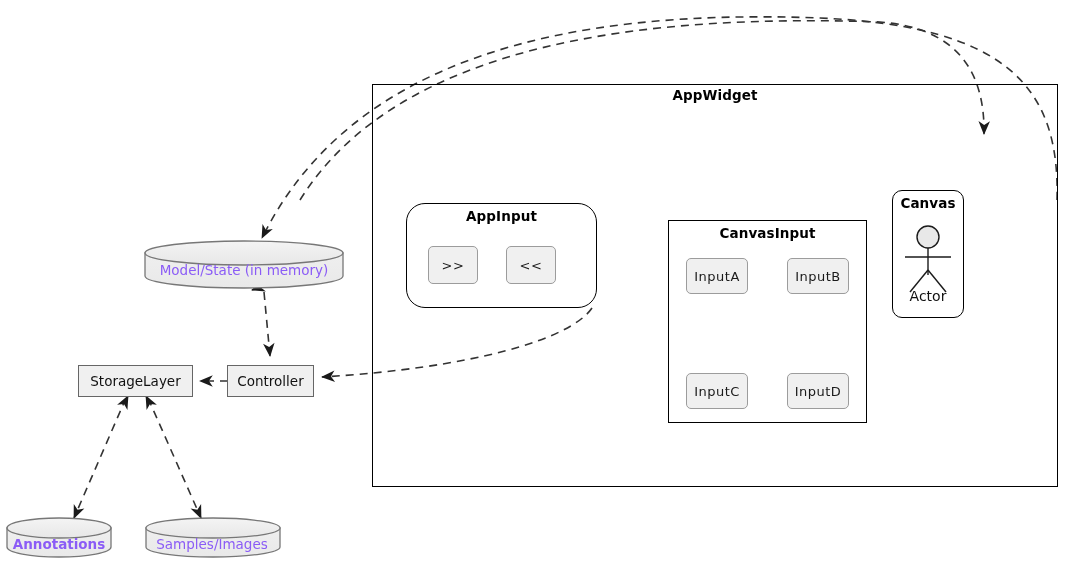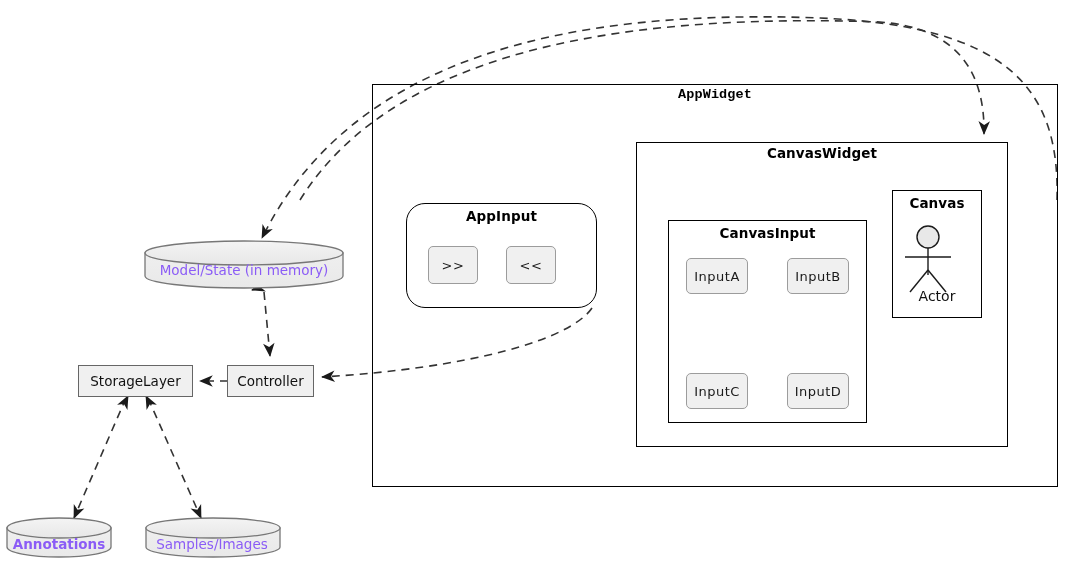--- a/index.html
+++ b/index.html
@@ -143,43 +143,40 @@
 
     <g stroke="#1a1a1a" stroke-width="1.4" fill="none">
       <circle cx="928" cy="237" r="11" fill="#e8e8e8"></circle>
       <line x1="928" y1="248" x2="928" y2="275"></line>
       <line x1="905" y1="257" x2="951" y2="257"></line>
       <line x1="928" y1="270" x2="910" y2="292"></line>
       <line x1="928" y1="270" x2="946" y2="292"></line>
     </g>
   </svg>
 
-  <div class="node container-box" style="left:372px; top:84px; width:686px; height:403px;font-family:Liberation Mono, monospace;">
+  <div class="node container-box" style="left:372px; top:84px; width:686px; height:403px;">
     <div class="container-title" style="top:2px;">AppWidget</div>
   </div>
 
-  <div class="node container-box" style="left:636px; top:142px; width:372px; height:305px;">
-    <div class="container-title" style="top:2px;">CanvasWidget</div>
-  </div>
 
   <div class="node rounded-box" style="left:406px; top:203px; width:191px; height:105px;">
     <div class="container-title" style="top:4px;">AppInput</div>
     <div class="btn" style="left:21px; top:42px; width:50px; height:38px;">&gt;&gt;</div>
     <div class="btn" style="left:99px; top:42px; width:50px; height:38px;">&lt;&lt;</div>
   </div>
 
   <div class="node container-box" style="left:668px; top:220px; width:199px; height:203px;">
     <div class="container-title" style="top:4px;">CanvasInput</div>
     <div class="btn" style="left:17px; top:37px; width:62px; height:36px;">InputA</div>
     <div class="btn" style="left:118px; top:37px; width:62px; height:36px;">InputB</div>
     <div class="btn" style="left:17px; top:152px; width:62px; height:36px;">InputC</div>
     <div class="btn" style="left:118px; top:152px; width:62px; height:36px;">InputD</div>
   </div>
 
-  <div class="node container-box" style="left:892px; top:190px; width:90px; height:128px;">
+  <div class="node container-box" style="left:892px; top:190px; width:72px; height:128px;border-radius:10px;">
     <div class="container-title" style="top:4px;">Canvas</div>
     <div class="actor-label" style="top:97px;">Actor</div>
   </div>
 
   <div class="node" style="left:145px; top:262px; width:198px; height:22px;">
     <div class="cyl-label">Model/State (in memory)</div>
   </div>
   <div class="node" style="left:7px; top:536px; width:104px; height:20px;font-weight:bold;">
     <div class="cyl-label">Annotations</div>
   </div>

